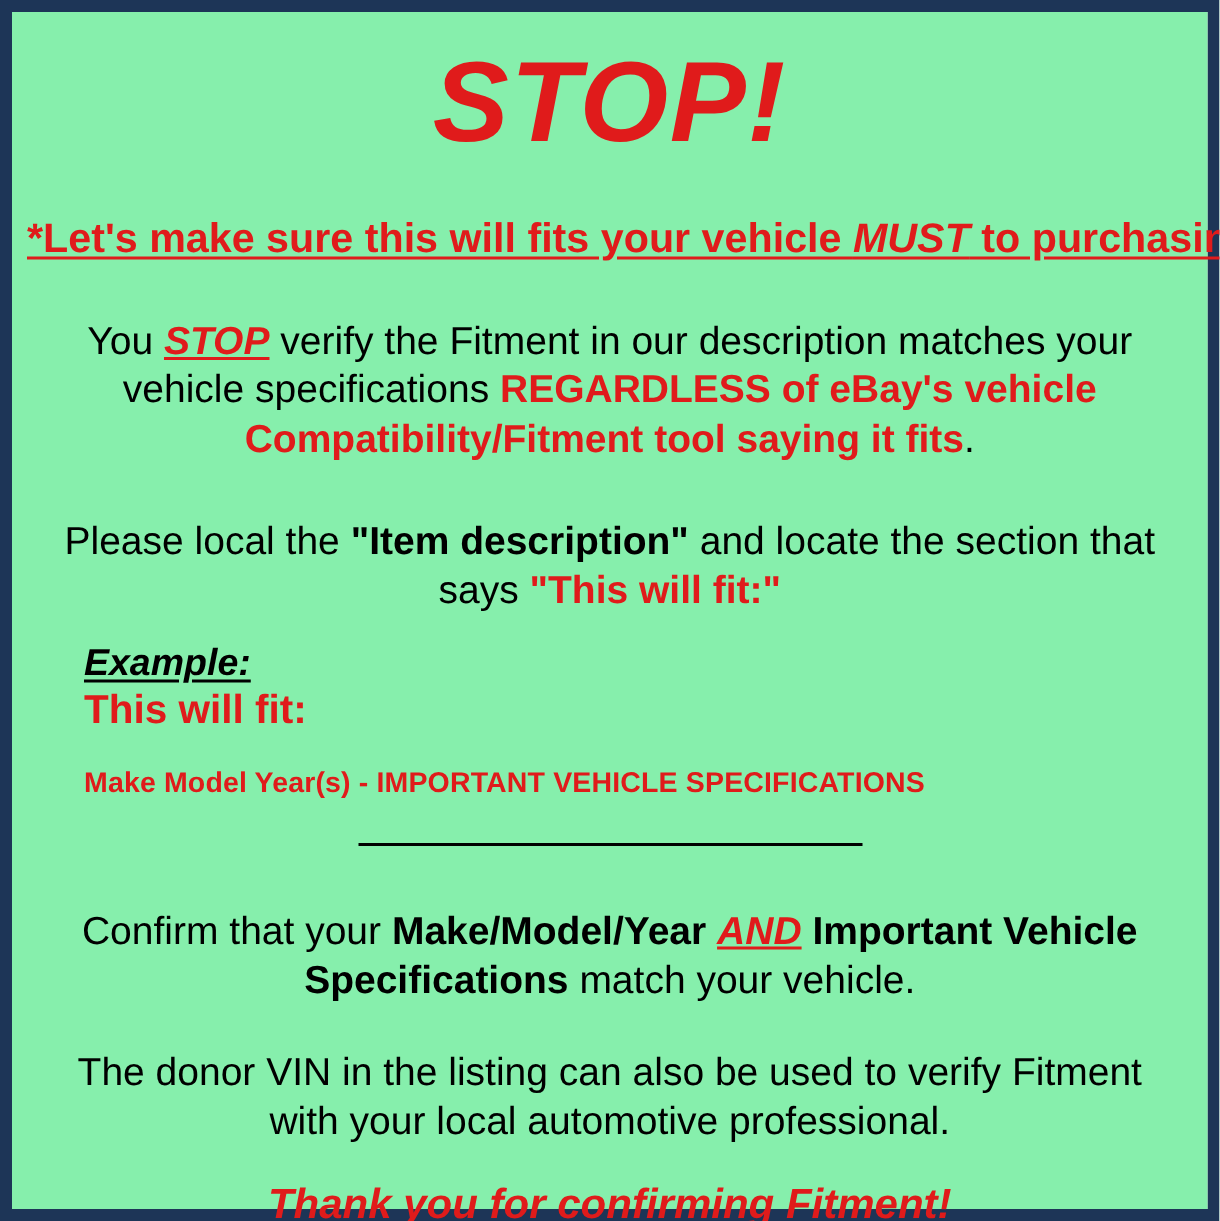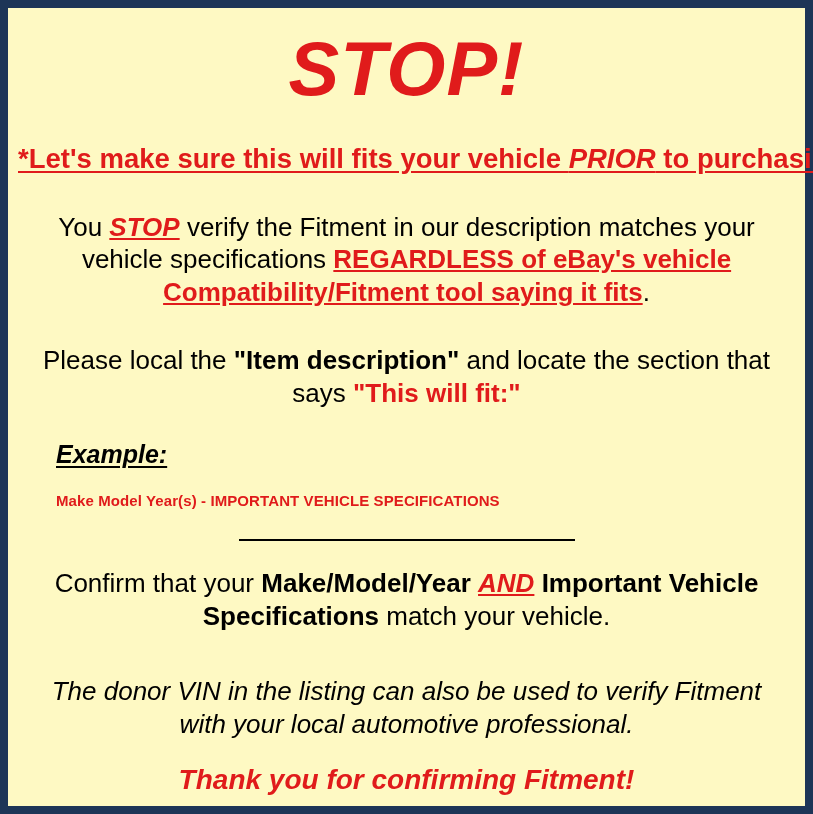--- a/index.html
+++ b/index.html
@@ -21,21 +21,21 @@
     border: 8px solid #1d3557;
     background: #ffffff;
     padding: 0;
     position: relative;
   }
 
   .notice-body {
     box-sizing: border-box;
     width: 100%;
     height: 100%;
-    background: #fef9c3;
+    background: #86efac;
     padding: 6px 10px 0 10px;
     text-align: center;
   }
 
   
   .headline {
     color: #e01b1b;
     font-weight: bold;
     font-style: italic;
     font-size: 76px;
@@ -63,32 +63,32 @@
     color: #000000;
     font-size: 26px;
     line-height: 1.26;
     margin: 0;
     text-align: center;
     padding: 0 14px;
   }
 
   .para-1 { margin-top: 36px; }
   .para-2 { margin-top: 35px; }
-  .para-confirm { margin-top: 19px; text-align: center; }
-  .para-vin { margin-top: 42px; font-style: italic; }
+  .para-confirm { margin-top: 32px; text-align: center; }
+  .para-vin { margin-top: 28px; }
   .b      { font-weight: bold; }
   .red-b  { color: #e01b1b; font-weight: bold; }
   .red-bi-u { color: #e01b1b; font-weight: bold; font-style: italic;
               text-decoration: underline; text-underline-offset: 2px; }
   .red-b-u  { color: #e01b1b; font-weight: bold;
-              text-decoration: underline; text-underline-offset: 2px; }
+              text-underline-offset: 2px; }
 
   
   .example-block {
-    margin-top: 32px;
+    margin-top: 20px;
     text-align: left;
     padding-left: 38px;
   }
   .example-label {
     color: #000000;
     font-weight: bold;
     font-style: italic;
     font-size: 25px;
     line-height: 1.1;
     text-decoration: underline;
@@ -98,21 +98,21 @@
   .example-fit {
     color: #e01b1b;
     font-weight: bold;
     font-size: 27px;
     line-height: 1.1;
     margin-top: 2px;
   }
   .example-spec {
     color: #e01b1b;
     font-weight: bold;
-    font-size: 15px;
+    font-size: 19px;
     line-height: 1.1;
     margin-top: 24px;
     letter-spacing: 0.1px;
   }
 
   .divider-wrap {
     margin-top: 21px;
     text-align: center;
   }
   .divider {
@@ -134,30 +134,31 @@
   }
 </style>
 </head>
 <body>
 
 <div class="notice-frame">
   <div class="notice-body">
 
     <div class="headline">STOP!</div>
 
-    <div class="subhead"><span>*Let's make sure this will fits your vehicle </span><span class="ital">PRIOR</span><span> to purchasing*</span></div>
+    <div class="subhead"><span>*Let's make sure this will fits your vehicle </span><span class="ital">MUST</span><span> to purchasing*</span></div>
 
     <p class="para para-1"><span>You </span><span class="red-bi-u">STOP</span><span> verify the Fitment in our description matches your vehicle specifications </span><span class="red-b-u">REGARDLESS of eBay's vehicle Compatibility/Fitment tool saying it fits</span><span>.</span></p>
 
     <p class="para para-2"><span>Please local the </span><span class="b">"Item description"</span><span> and locate the section that says </span><span class="red-b">"This will fit:"</span></p>
 
     <div class="example-block">
       <div>
         <span class="example-label">Example:</span>
       </div>
+      <div class="example-fit">This will fit:</div>
       <div class="example-spec">Make Model Year(s) - IMPORTANT VEHICLE SPECIFICATIONS</div>
     </div>
 
     <div class="divider-wrap">
       <span class="divider"></span>
     </div>
 
     <p class="para para-confirm"><span>Confirm that your </span><span class="b">Make/Model/Year</span><span> </span><span class="red-bi-u">AND</span><span> </span><span class="b">Important Vehicle Specifications</span><span> match your vehicle.</span></p>
 
     <p class="para para-vin">The donor VIN in the listing can also be used to verify Fitment with your local automotive professional.</p>

